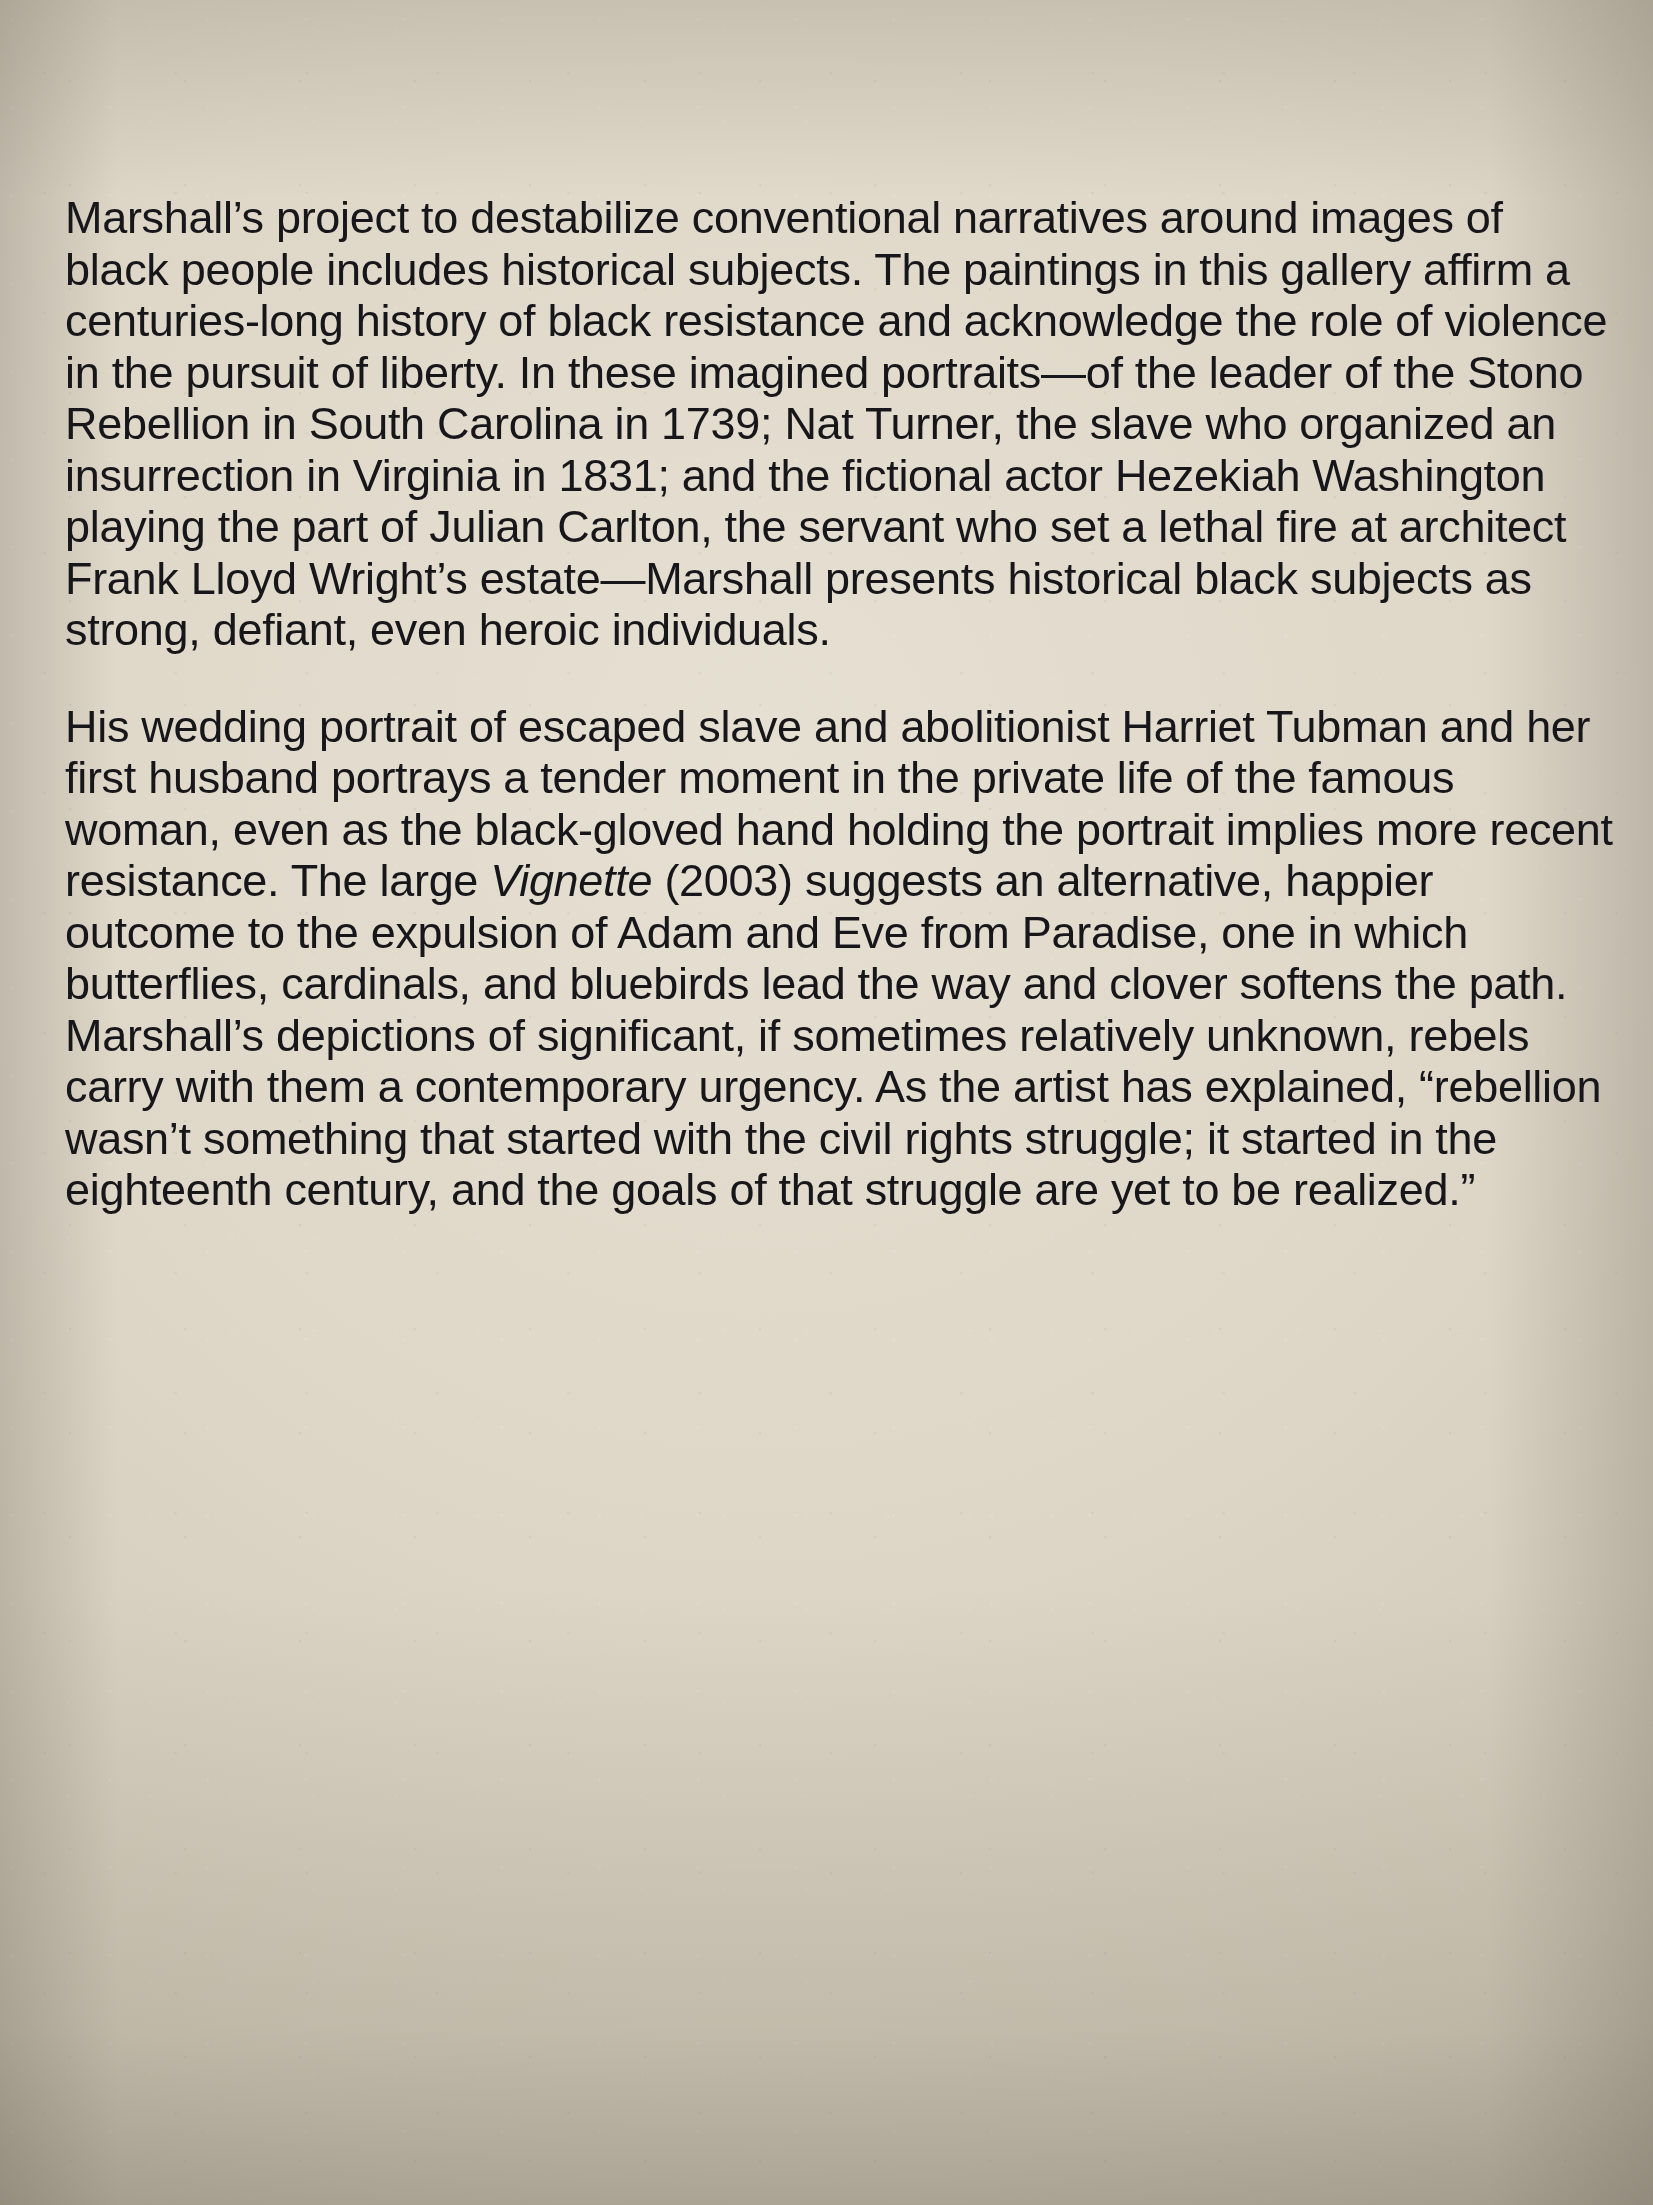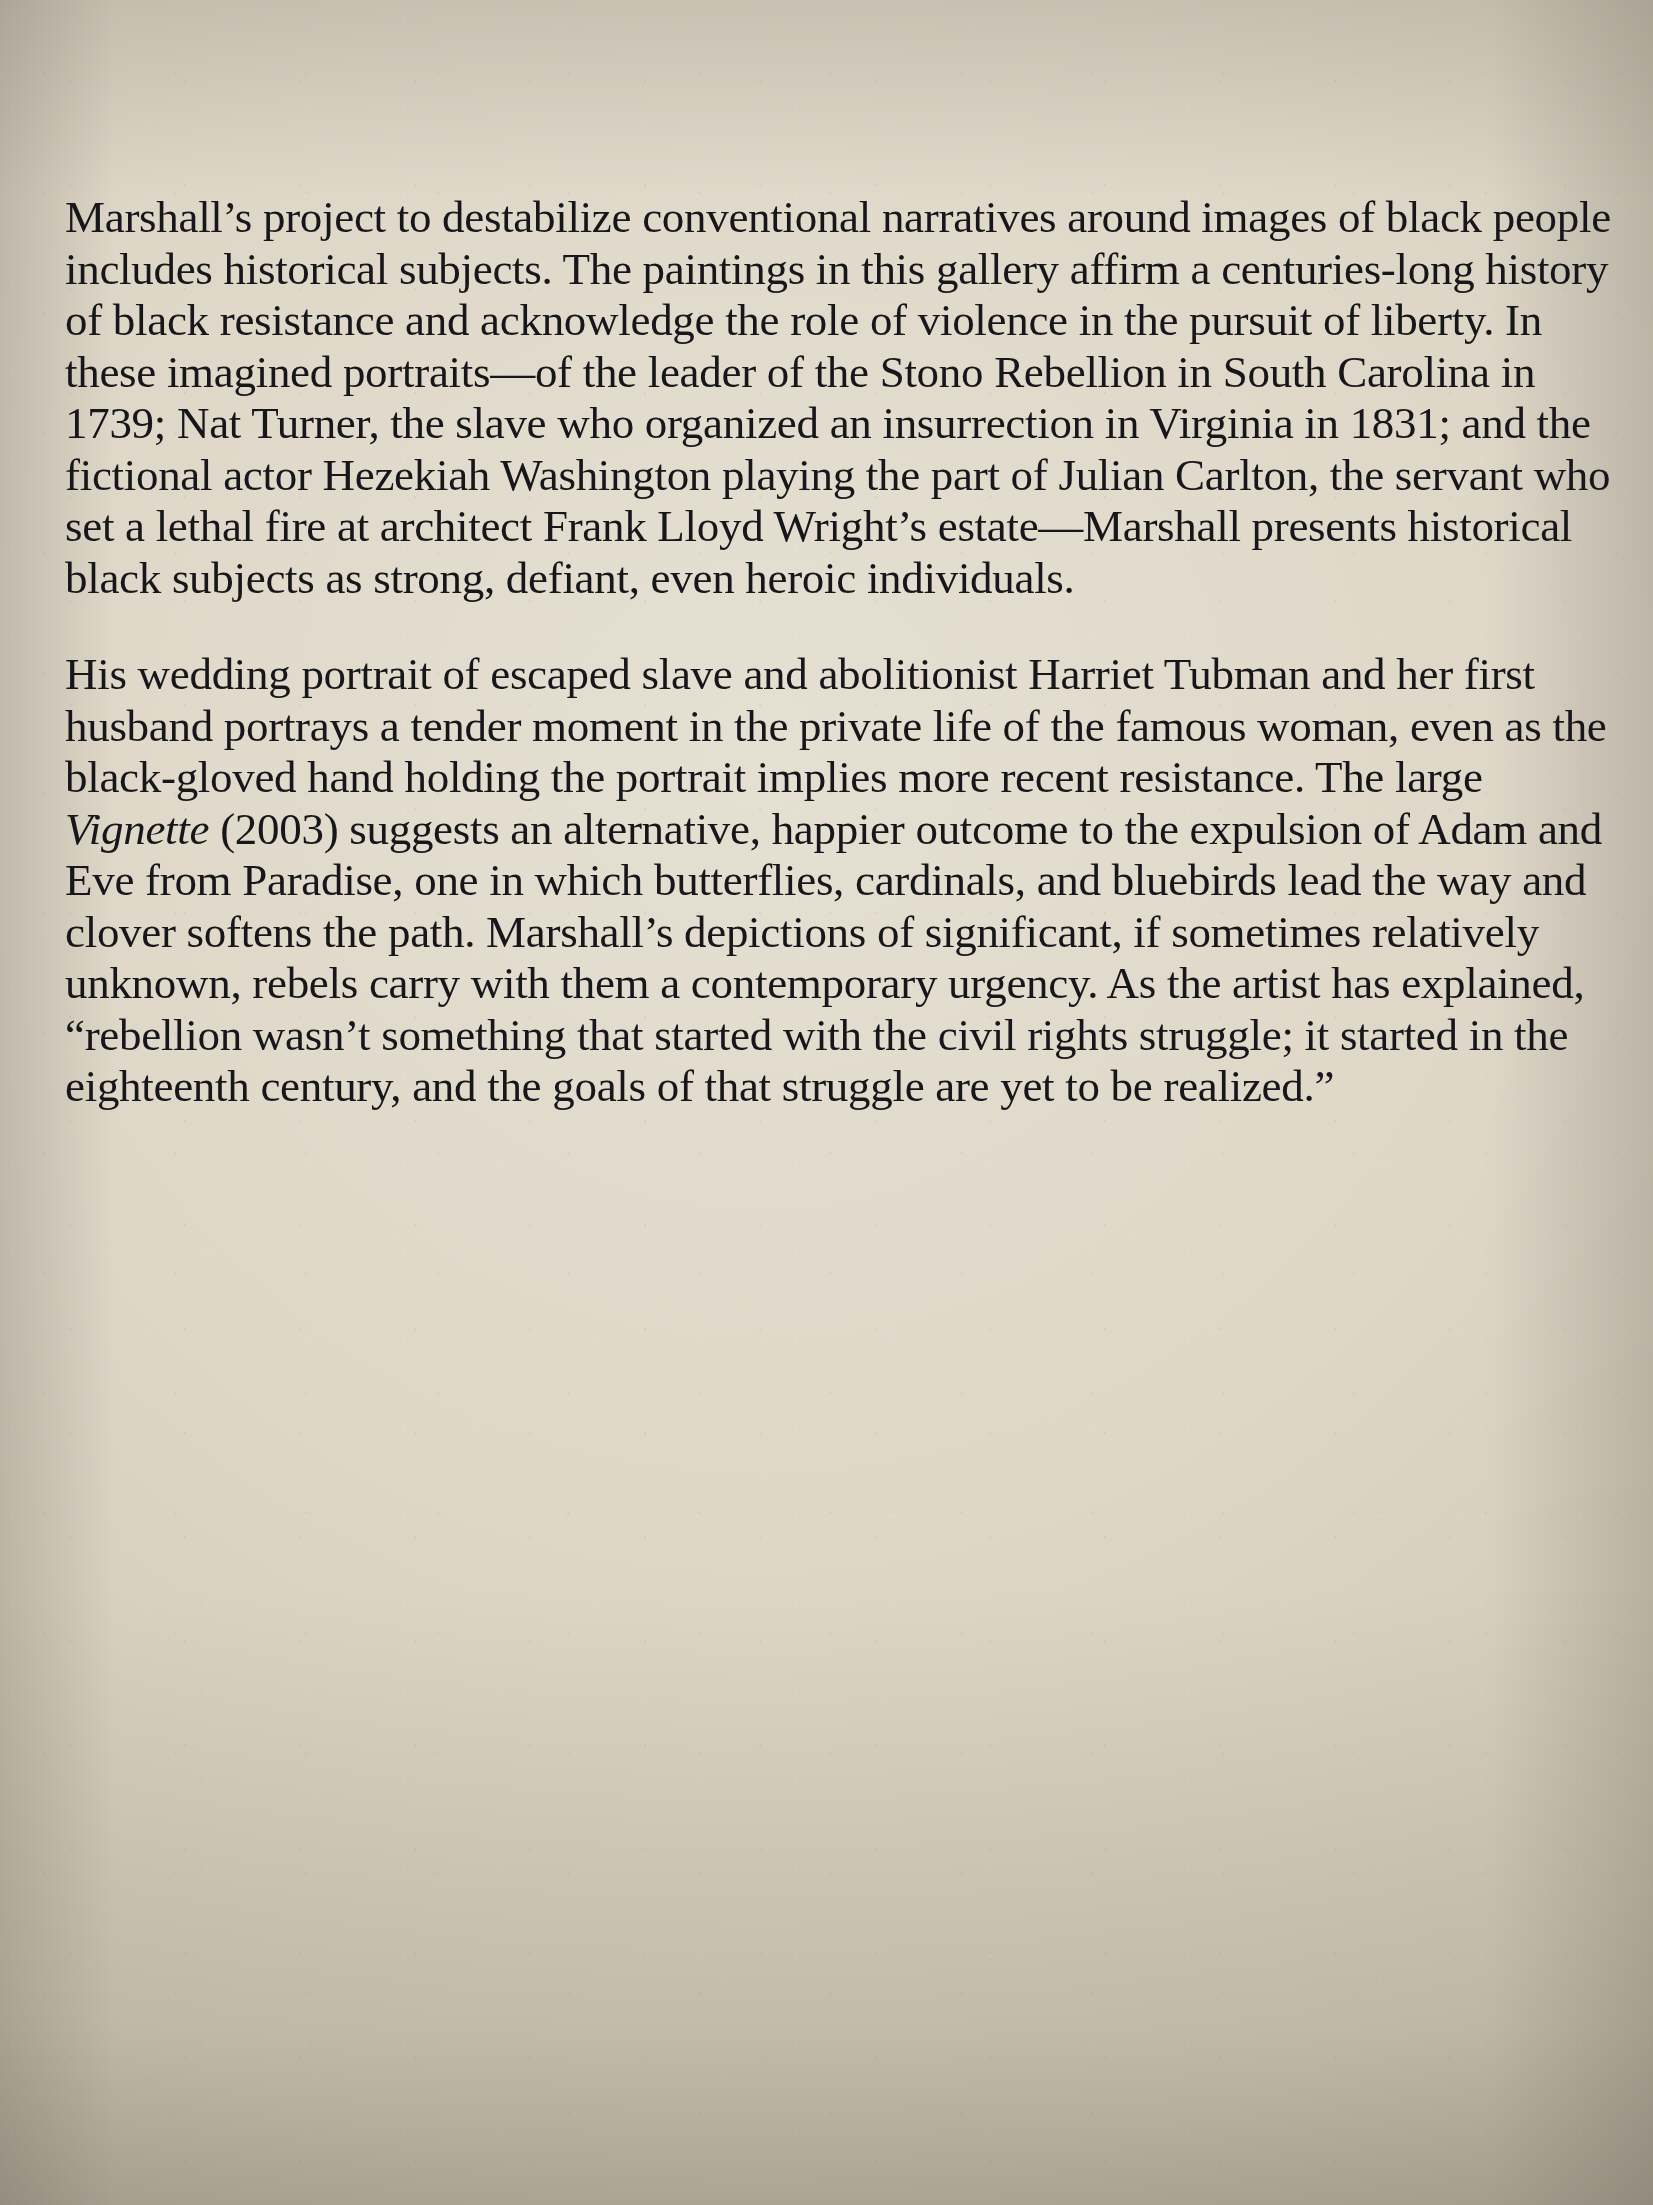--- a/index.html
+++ b/index.html
@@ -15,21 +15,20 @@
   }
 
   
   #wall {
     position: relative;
     width: 1654px;
     height: 2205px;
     background:
       radial-gradient(ellipse 130% 95% at 46% 34%, #e6e0d2 0%, #ded7c8 38%, #cfc7b6 68%, #b8b0a0 88%, #a49c8d 100%);
     overflow: hidden;
-    font-family: Liberation Serif, serif;
   }
   
   #wall::after {
     content: "";
     position: absolute;
     inset: 0;
     pointer-events: none;
     background:
       linear-gradient(to bottom, rgba(120,112,98,0.22) 0%, rgba(255,255,255,0.0) 9%, rgba(255,255,255,0.0) 72%, rgba(110,102,88,0.16) 92%, rgba(92,85,72,0.30) 100%),
       linear-gradient(to right, rgba(110,102,90,0.26) 0%, rgba(255,255,255,0.0) 7%, rgba(255,255,255,0.0) 90%, rgba(110,102,90,0.28) 100%);

